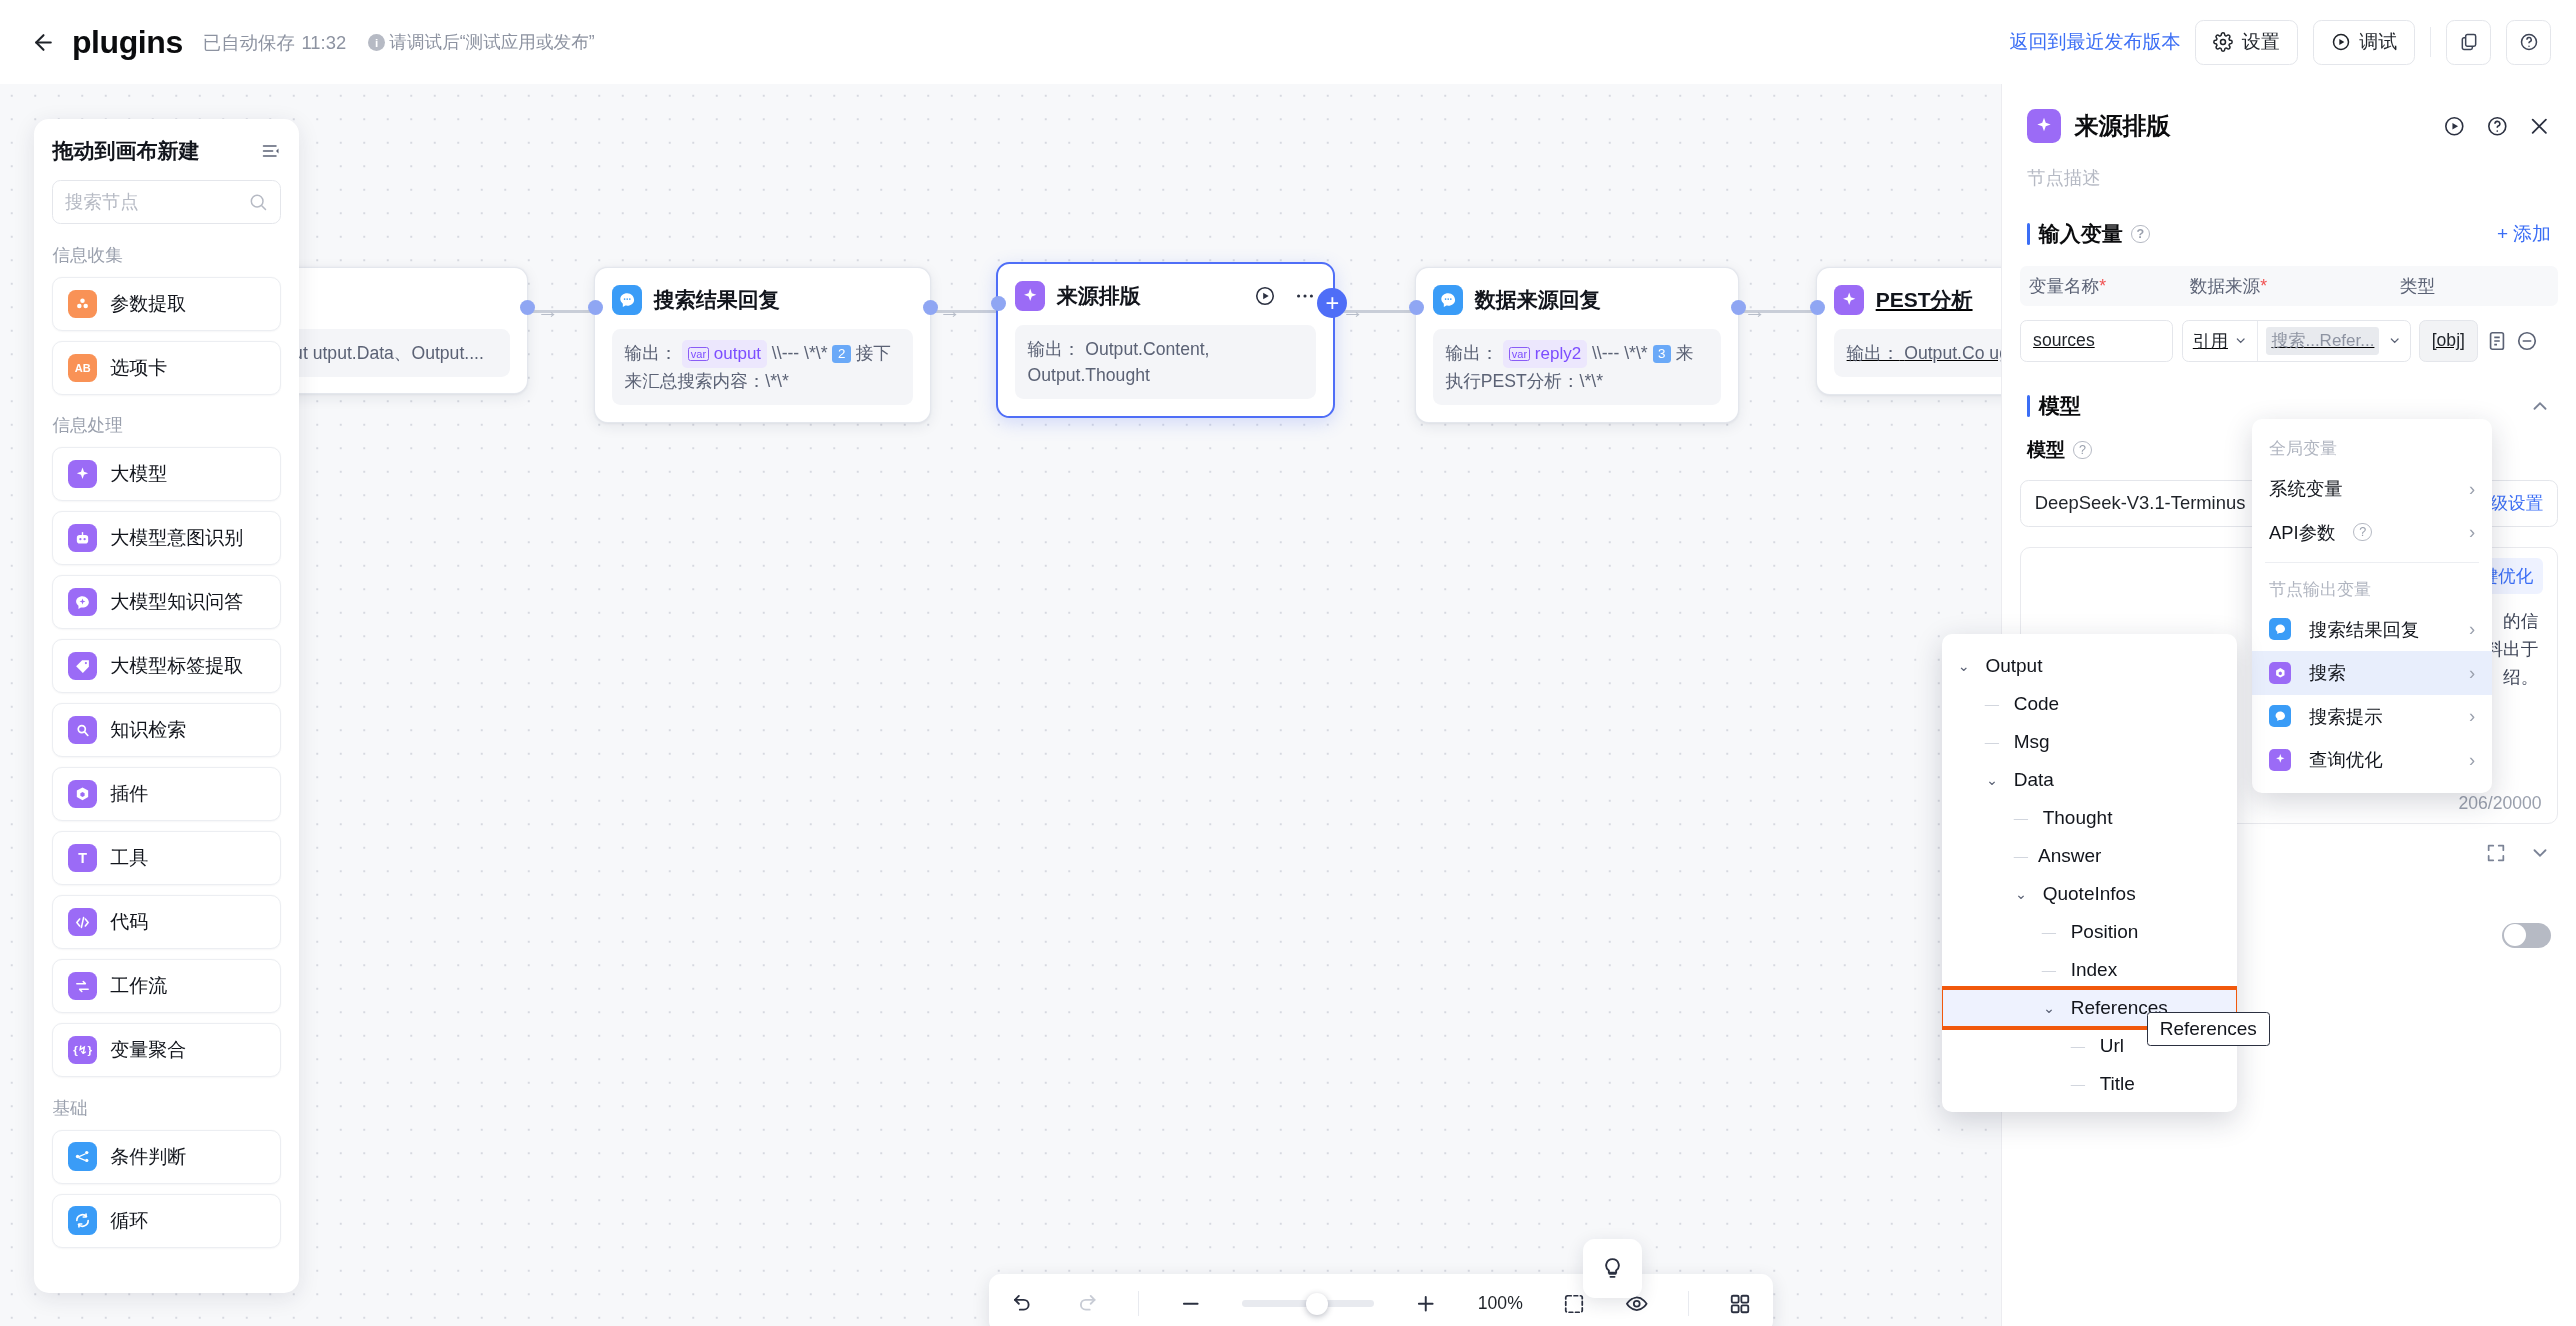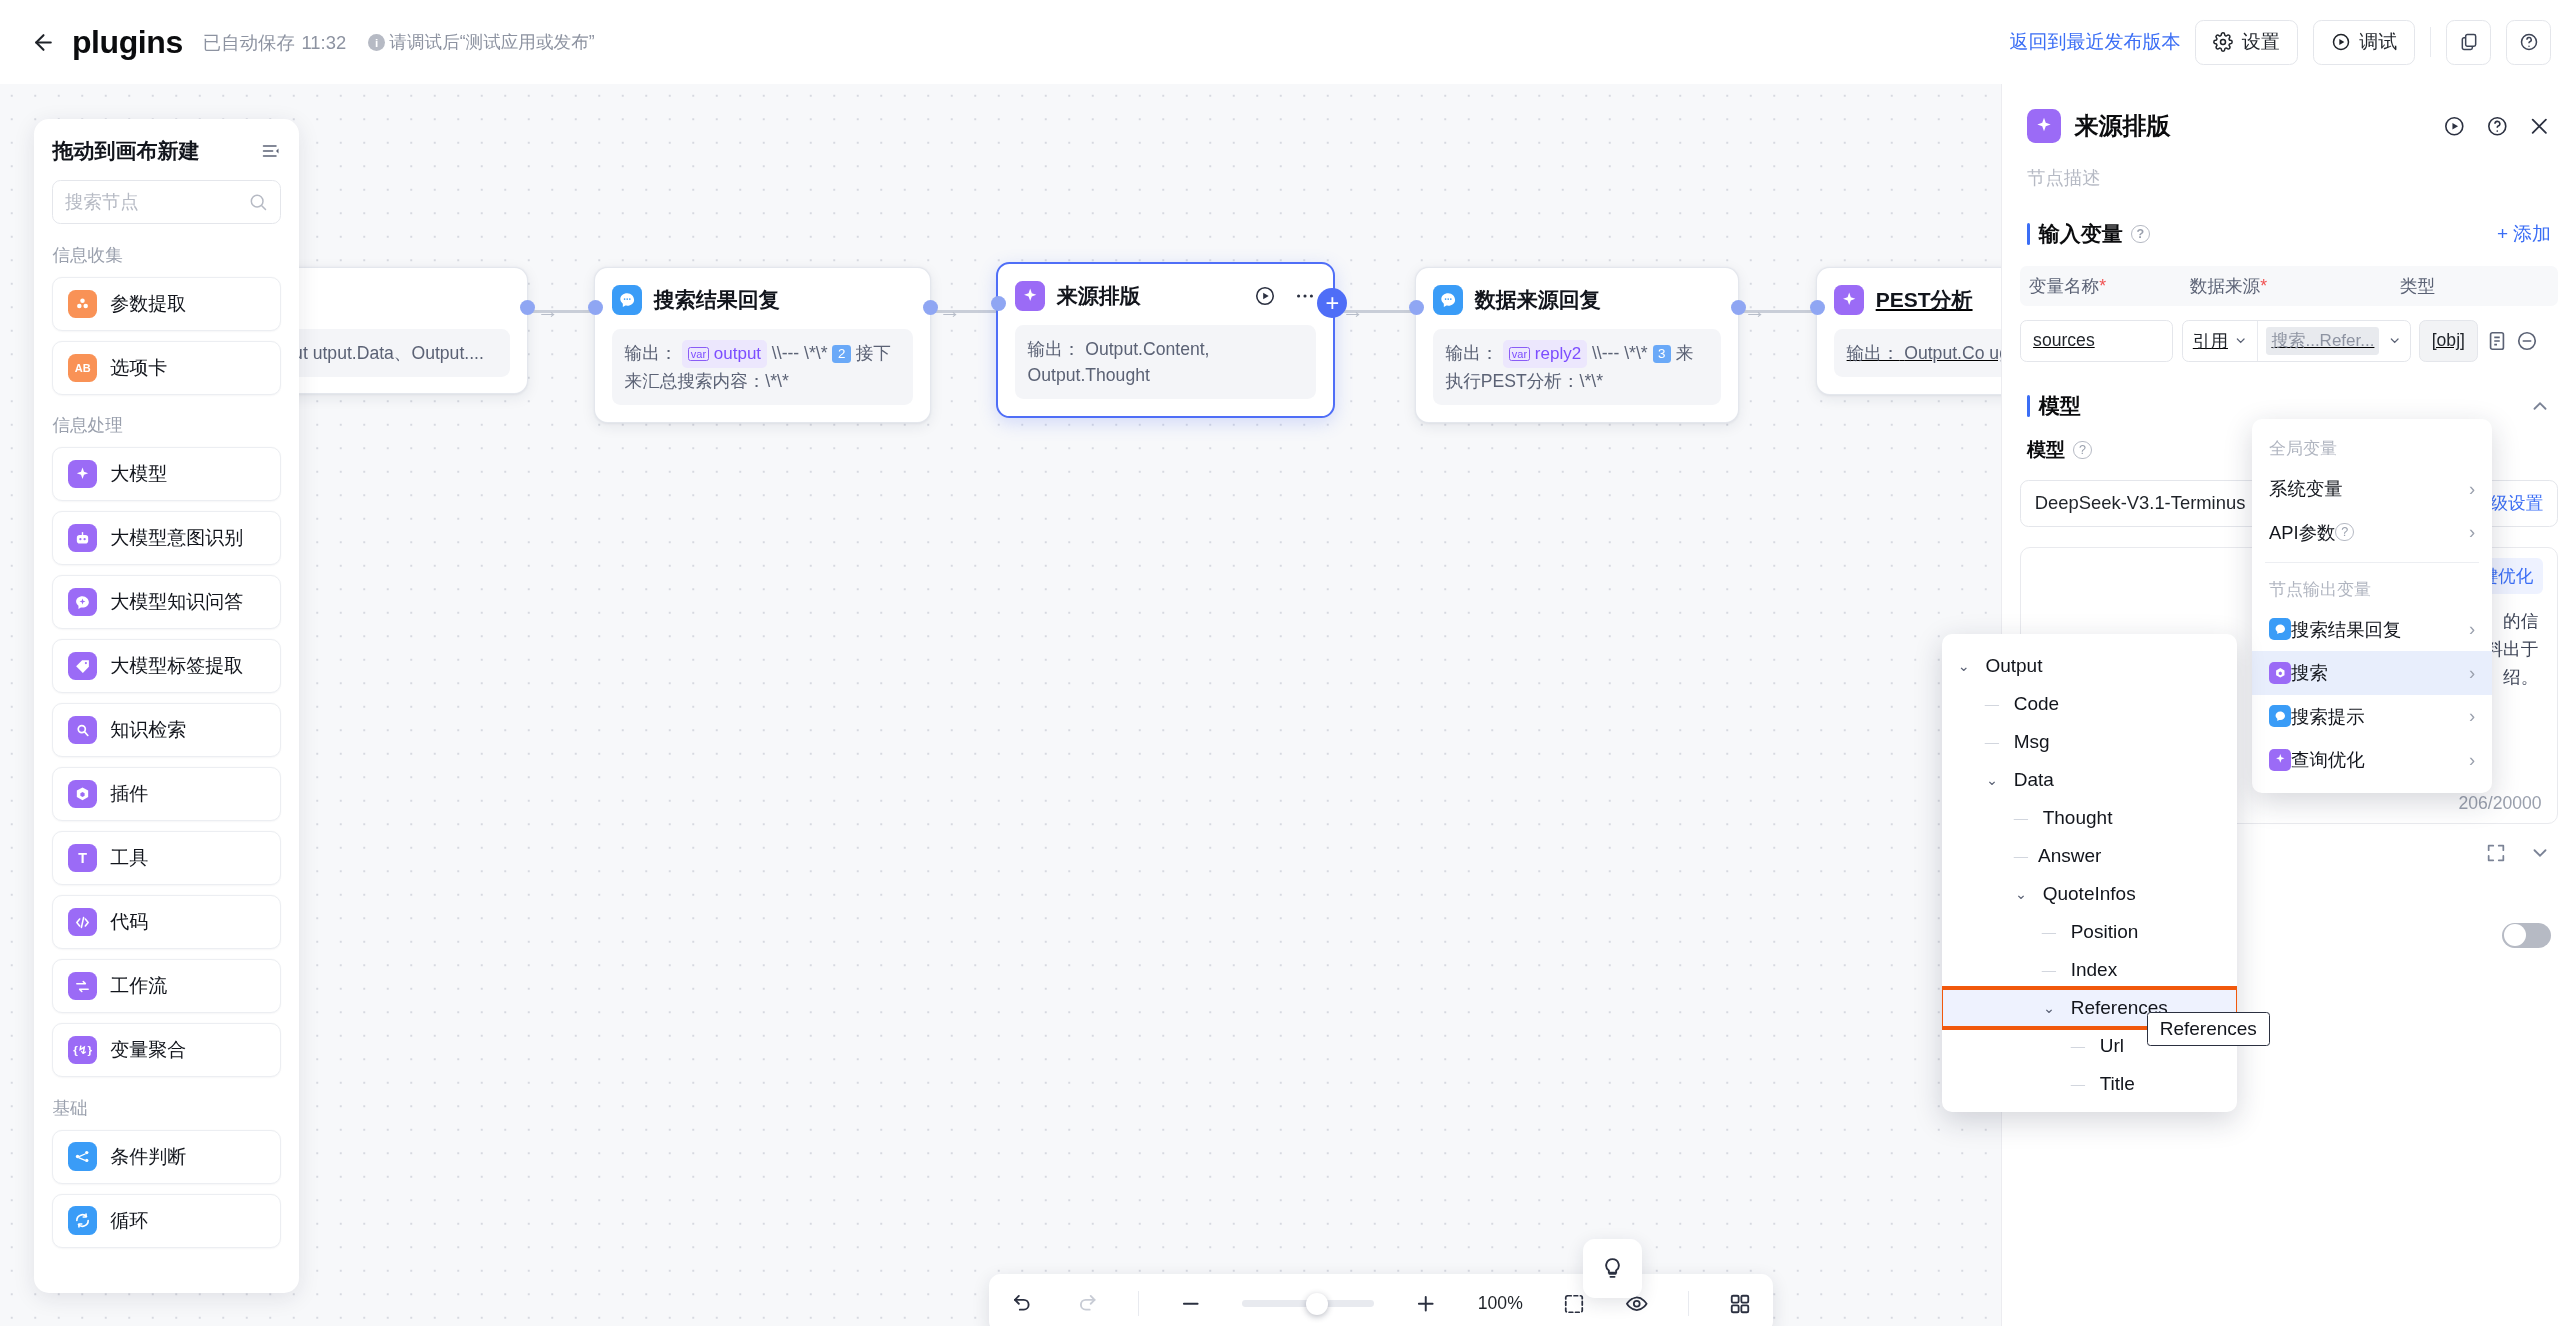--- a/index.html
+++ b/index.html
@@ -197,21 +197,21 @@
   .toggle { width:49px; height:25px; border-radius:12.6px; background:#b6bac4; position:relative; cursor:pointer;}
   .toggle .kn { position:absolute; left:1.7px; top:1.7px; width:22px; height:22px; border-radius:50%; background:#fff; }
 
   
   .menu {
     position:absolute; background:#fff; border-radius:10px; box-shadow:0 8.4px 28.5px rgba(25,33,61,.18);
     padding:11.7px 0; z-index:80;
   }
   .menu-group { font-size:17px; color:#b0b5c0; padding:6.7px 17px; }
   .menu-item {
-    display:flex; align-items:center; gap:0; padding:9.2px 17px; font-size:18.4px; color:#12151c;
+    display:flex; align-items:center; gap:18px; padding:9.2px 17px; font-size:18.4px; color:#12151c;
     cursor:pointer;
   }
   .menu-item.active { background:#e8eefc; }
   .menu-item .chev { margin-left:auto; color:#9aa0ad; font-size:18.4px; }
   .menu-ico { width:22px; height:22px; border-radius:5px; display:flex; align-items:center;
     justify-content:center; color:#fff; font-size:11px; flex:none; }
   .menu-sep { height:0.8px; background:#eceef2; margin:8.4px 13.4px; }
 
   .tree {
     position:absolute; background:#fff; border-radius:10px; box-shadow:0 8.4px 28.5px rgba(25,33,61,.18);

